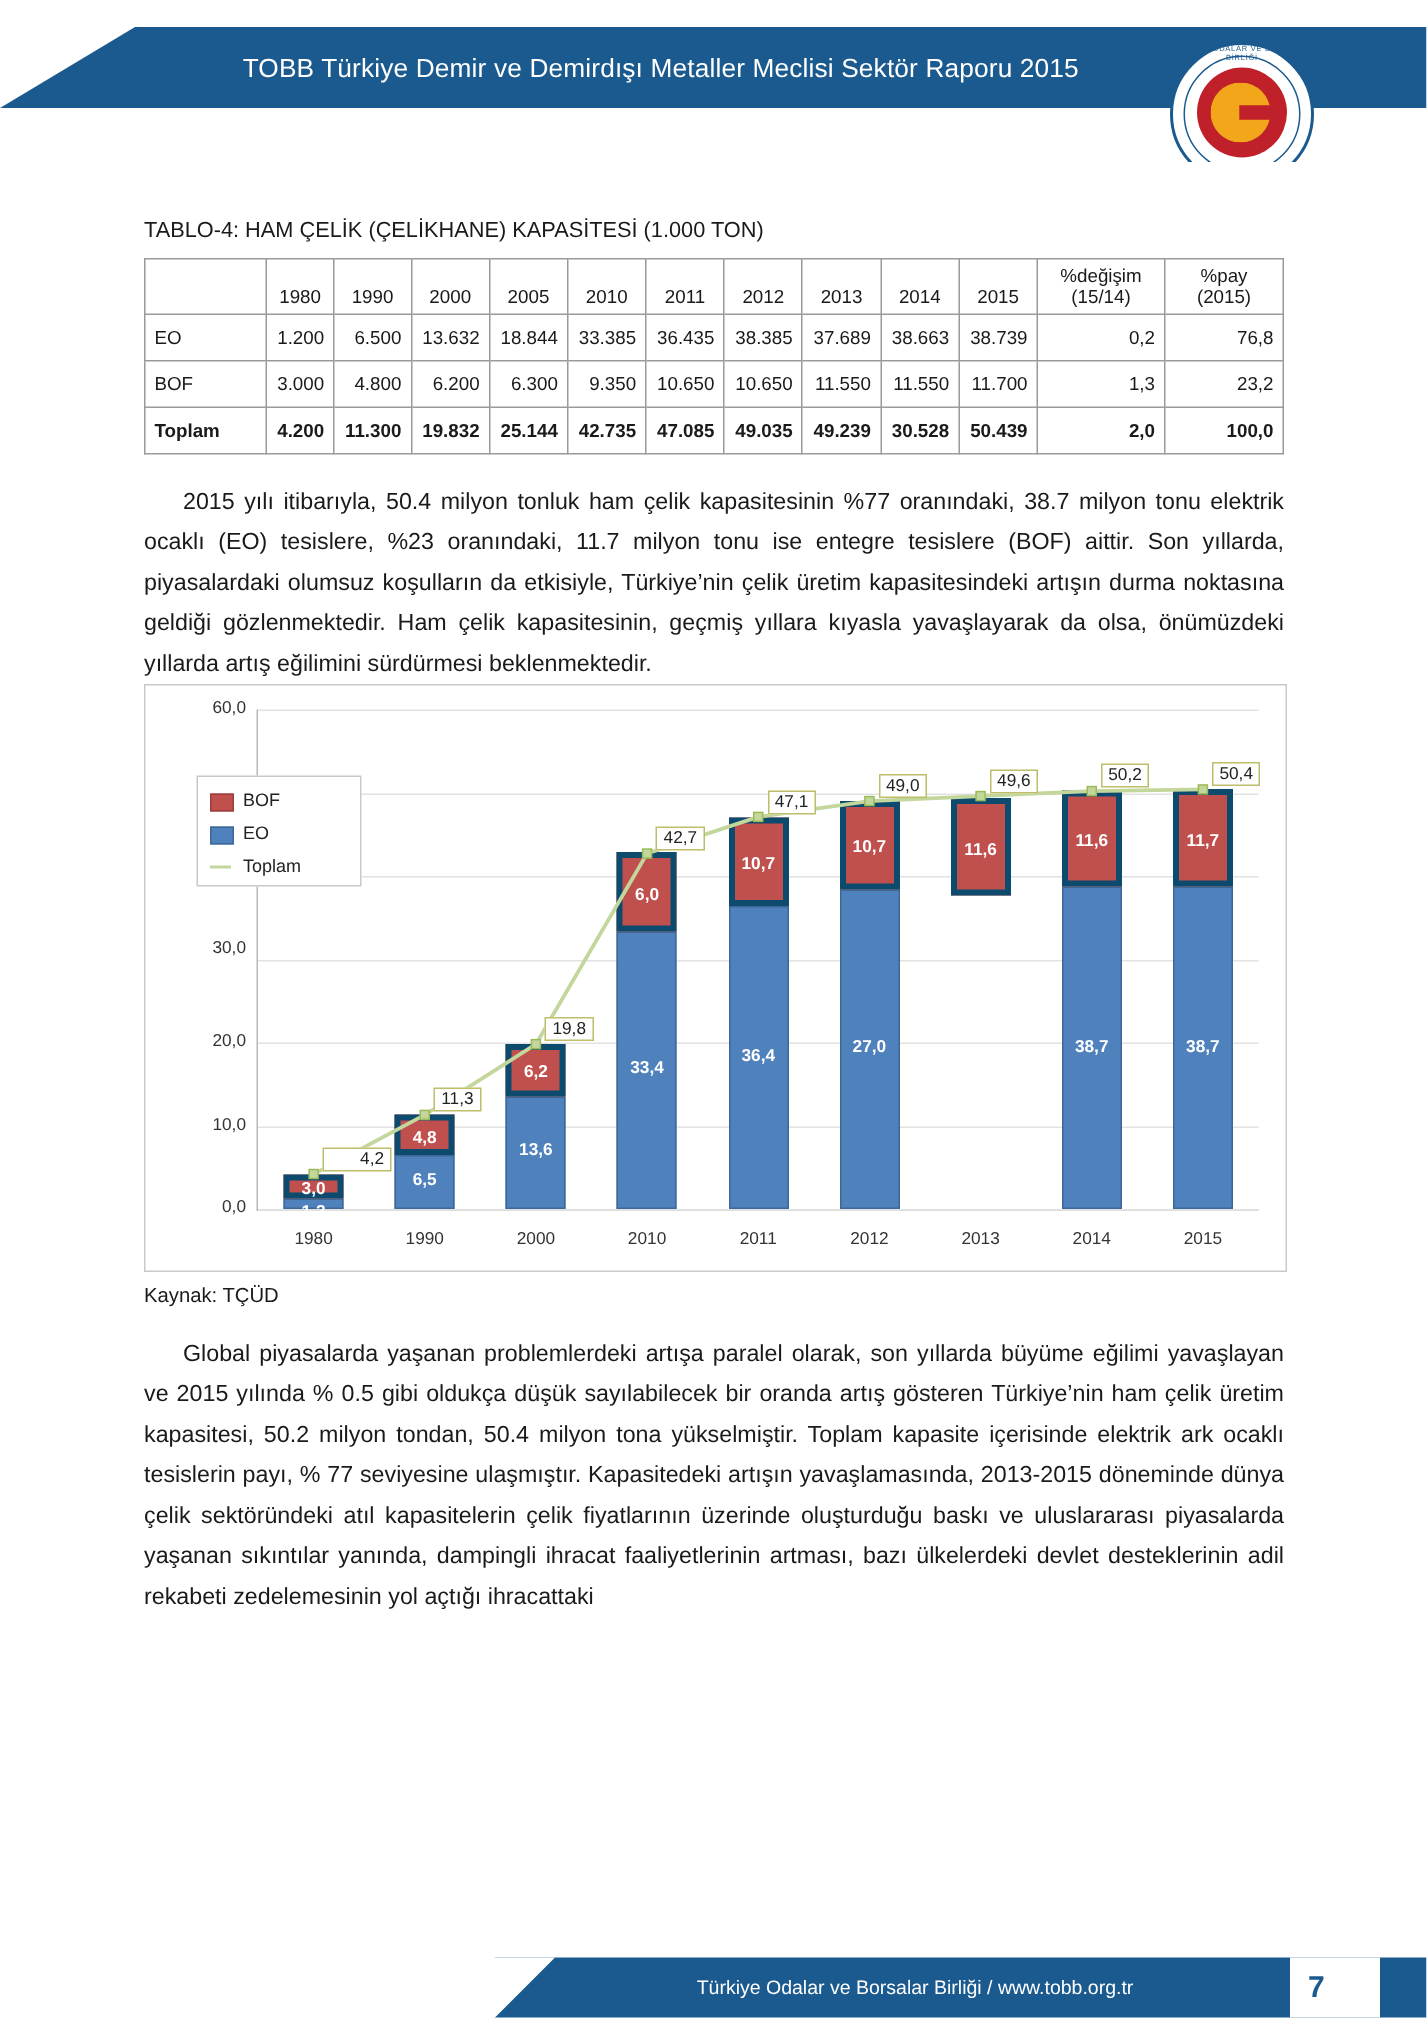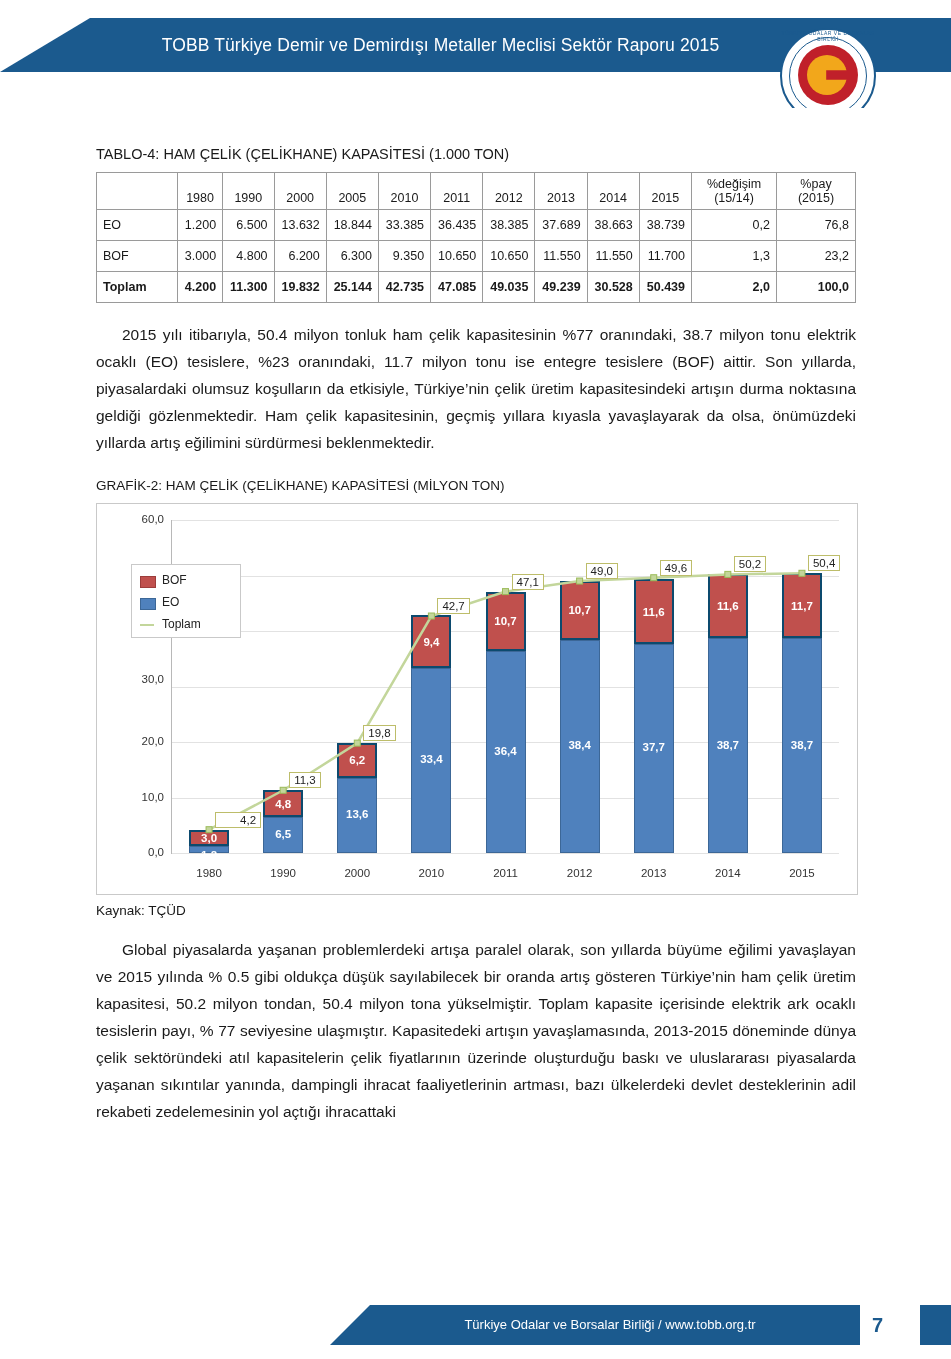--- a/index.html
+++ b/index.html
@@ -39,21 +39,21 @@
   p.body .indent{display:inline-block;width:26px;}
   .chart-caption{font-size:13.5px;margin:22px 0 10px 0;}
 
   
   .chart-box{position:relative;width:760px;height:390px;border:1px solid #c9c9c9;background:#fff;}
   .plot{position:absolute;left:74px;top:16px;right:18px;bottom:40px;border-left:1px solid #b8b8b8;border-bottom:1px solid #b8b8b8;}
   .gridline{position:absolute;left:0;right:0;height:0;border-top:1px solid #e2e2e2;}
   .ytick{position:absolute;left:-62px;width:54px;text-align:right;font-size:11.5px;color:#333;transform:translateY(-7px);}
   .bar-group{position:absolute;bottom:0;width:40px;}
   .bar-eo{position:absolute;bottom:0;width:100%;background:#4f81bd;border:1px solid #3c6797;box-sizing:border-box;}
-  .bar-bof{position:absolute;width:100%;background:#c0504d;border:2px solid #0c4a6e;box-sizing:border-box;}
+  .bar-bof{position:absolute;width:100%;background:#c0504d;border:4px solid #0c4a6e;box-sizing:border-box;}
   .bar-lbl{position:absolute;width:100%;text-align:center;color:#fff;font-size:11.5px;font-weight:bold;}
   .xtick{position:absolute;bottom:-26px;width:60px;text-align:center;font-size:11.5px;color:#333;}
   .callout{position:absolute;background:#fff;border:1px solid #bdbd6a;font-size:11.5px;
     padding:1px 4px;color:#222;white-space:nowrap;}
   .legend{position:absolute;left:34px;top:60px;width:108px;height:72px;background:#fff;border:1px solid #c9c9c9;}
   .legend-item{position:absolute;left:8px;font-size:12px;color:#222;}
   .sw{position:absolute;left:0;top:3px;width:14px;height:10px;}
   .legend-item span.t{position:absolute;left:22px;top:0;white-space:nowrap;}
   svg.tot{position:absolute;left:0;top:0;overflow:visible;}
 
@@ -157,21 +157,20 @@
         <td>50.439</td>
         <td>2,0</td>
         <td>100,0</td>
       </tr>
     </tbody>
   </table>
 
 
   <p class="body"><span class="indent"></span><span>2015 yılı itibarıyla, 50.4 milyon tonluk ham çelik kapasitesinin %77 oranındaki, 38.7 milyon tonu elektrik ocaklı (EO) tesislere, %23 oranındaki, 11.7 milyon tonu ise entegre tesislere (BOF) aittir.  Son yıllarda, piyasalardaki olumsuz koşulların da etkisiyle, Türkiye’nin çelik üretim kapasitesindeki artışın durma noktasına geldiği gözlenmektedir. Ham çelik kapasitesinin, geçmiş yıllara kıyasla yavaşlayarak da olsa, önümüzdeki yıllarda artış eğilimini sürdürmesi beklenmektedir.</span></p>
 
-  <div class="chart-caption">GRAFİK-2: HAM ÇELİK (ÇELİKHANE) KAPASİTESİ (MİLYON TON)</div>
 
   <div class="chart-box">
     <div class="plot" id="plot">
         <div class="gridline" style="top: 333px;"></div>
         <div class="ytick" style="top: 333px;">0,0</div>
         <div class="gridline" style="top: 277.5px;"></div>
         <div class="ytick" style="top: 277.5px;">10,0</div>
         <div class="gridline" style="top: 222px;"></div>
         <div class="ytick" style="top: 222px;">20,0</div>
         <div class="gridline" style="top: 166.5px;"></div>
@@ -207,46 +206,43 @@
           <div class="bar-bof" style="height: 34.41px; bottom: 75.48px;">
             <div class="bar-lbl" style="top: 9.205px;">6,2</div>
           </div>
         </div>
         <div class="xtick" style="left: 155.278px;">2000</div>
         <div class="bar-group" style="left: 239.389px; height: 333px;">
           <div class="bar-eo" style="height: 185.37px;">
             <div class="bar-lbl" style="top: 84.685px;">33,4</div>
           </div>
           <div class="bar-bof" style="height: 52.17px; bottom: 185.37px;">
-            <div class="bar-lbl" style="top: 18.085px;">9,4</div>
+            <div class="bar-lbl" style="top: 18.085px;">6,0</div>
           </div>
         </div>
         <div class="xtick" style="left: 229.389px;">2010</div>
         <div class="bar-group" style="left: 313.5px; height: 333px;">
           <div class="bar-eo" style="height: 202.02px;">
             <div class="bar-lbl" style="top: 93.01px;">36,4</div>
           </div>
           <div class="bar-bof" style="height: 59.385px; bottom: 202.02px;">
             <div class="bar-lbl" style="top: 21.6925px;">10,7</div>
           </div>
         </div>
         <div class="xtick" style="left: 303.5px;">2011</div>
         <div class="bar-group" style="left: 387.611px; height: 333px;">
           <div class="bar-eo" style="height: 213.12px;">
-            <div class="bar-lbl" style="top: 98.56px;">38,4</div>
+            <div class="bar-lbl" style="top: 98.56px;">27,0</div>
           </div>
           <div class="bar-bof" style="height: 59.385px; bottom: 213.12px;">
             <div class="bar-lbl" style="top: 21.6925px;">10,7</div>
           </div>
         </div>
         <div class="xtick" style="left: 377.611px;">2012</div>
         <div class="bar-group" style="left: 461.722px; height: 333px;">
-          <div class="bar-eo" style="height: 209.235px;">
-            <div class="bar-lbl" style="top: 96.6175px;">37,7</div>
-          </div>
           <div class="bar-bof" style="height: 64.38px; bottom: 209.235px;">
             <div class="bar-lbl" style="top: 24.19px;">11,6</div>
           </div>
         </div>
         <div class="xtick" style="left: 451.722px;">2013</div>
         <div class="bar-group" style="left: 535.833px; height: 333px;">
           <div class="bar-eo" style="height: 214.785px;">
             <div class="bar-lbl" style="top: 99.3925px;">38,7</div>
           </div>
           <div class="bar-bof" style="height: 64.38px; bottom: 214.785px;">

